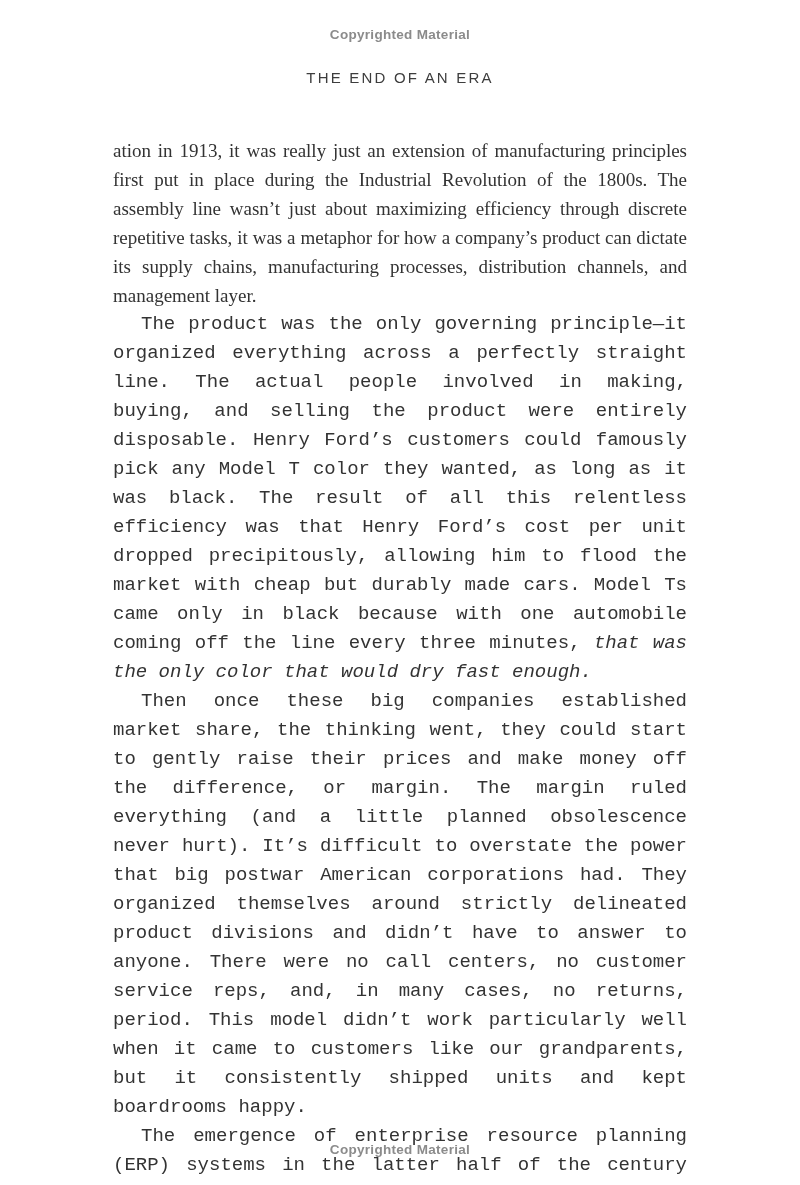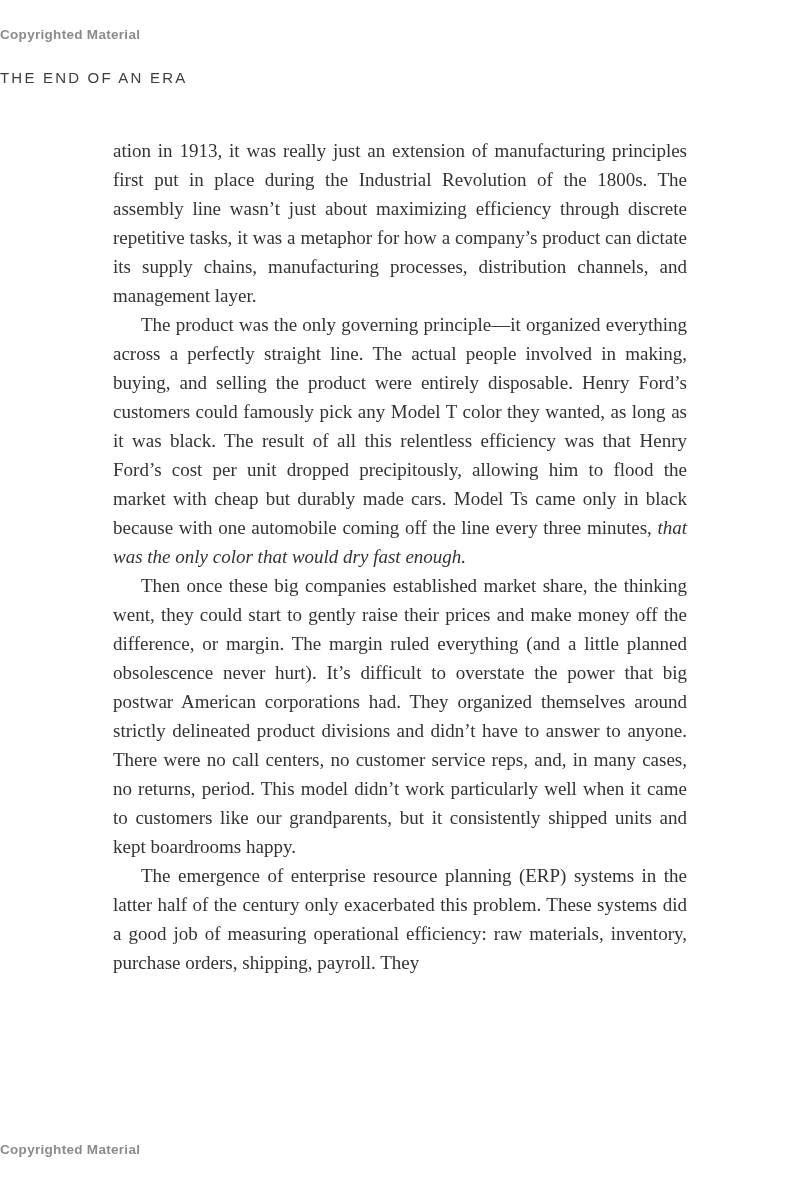--- a/index.html
+++ b/index.html
@@ -12,34 +12,35 @@
     width: 800px;
     height: 1185px;
     background: #ffffff;
     overflow: hidden;
     font-family: "Liberation Serif", serif;
   }
   .copyright {
     position: absolute;
     left: 0;
     width: 100%;
+    text-align: center;
     font-family: "Liberation Sans", sans-serif;
     font-size: 13.5px;
     font-weight: bold;
     color: #8b8b8b;
     letter-spacing: 0.3px;
   }
   .copyright.top { top: 27px; }
   .copyright.bottom { top: 1142px; }
   .running-header {
     position: absolute;
     top: 69px;
     left: 0;
     width: 100%;
-    text-align: left;
+    text-align: center;
     font-family: "Liberation Sans", sans-serif;
     font-size: 15px;
     font-weight: 500;
     color: #3d3d3d;
     letter-spacing: 2.2px;
   }
   .body-text {
     position: absolute;
     top: 136px;
     left: 113px;
@@ -49,20 +50,21 @@
     line-height: 29px;
     color: #333333;
     text-align: justify;
   }
   .body-text p.para {
     margin: 0;
     padding: 0;
   }
   .body-text p.para.indent {
     text-indent: 28px;
+    font-family: Liberation Mono, monospace;
   }
   .body-text .em {
     font-style: italic;
   }
   .page-number {
     position: absolute;
     top: 1089px;
     left: 0;
     width: 100%;
     text-align: center;

